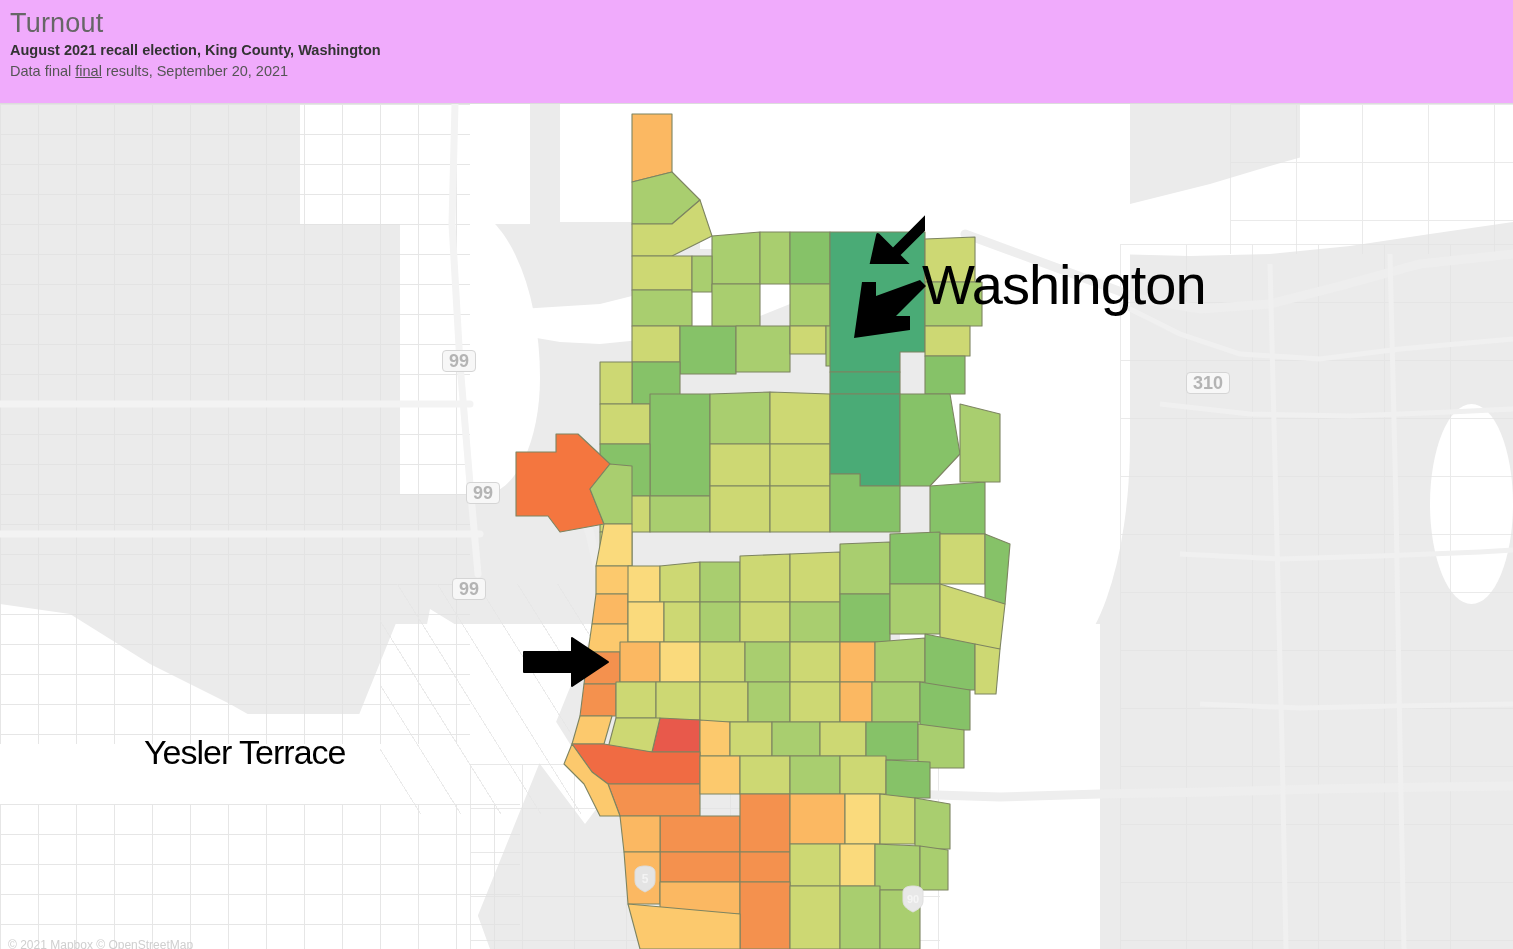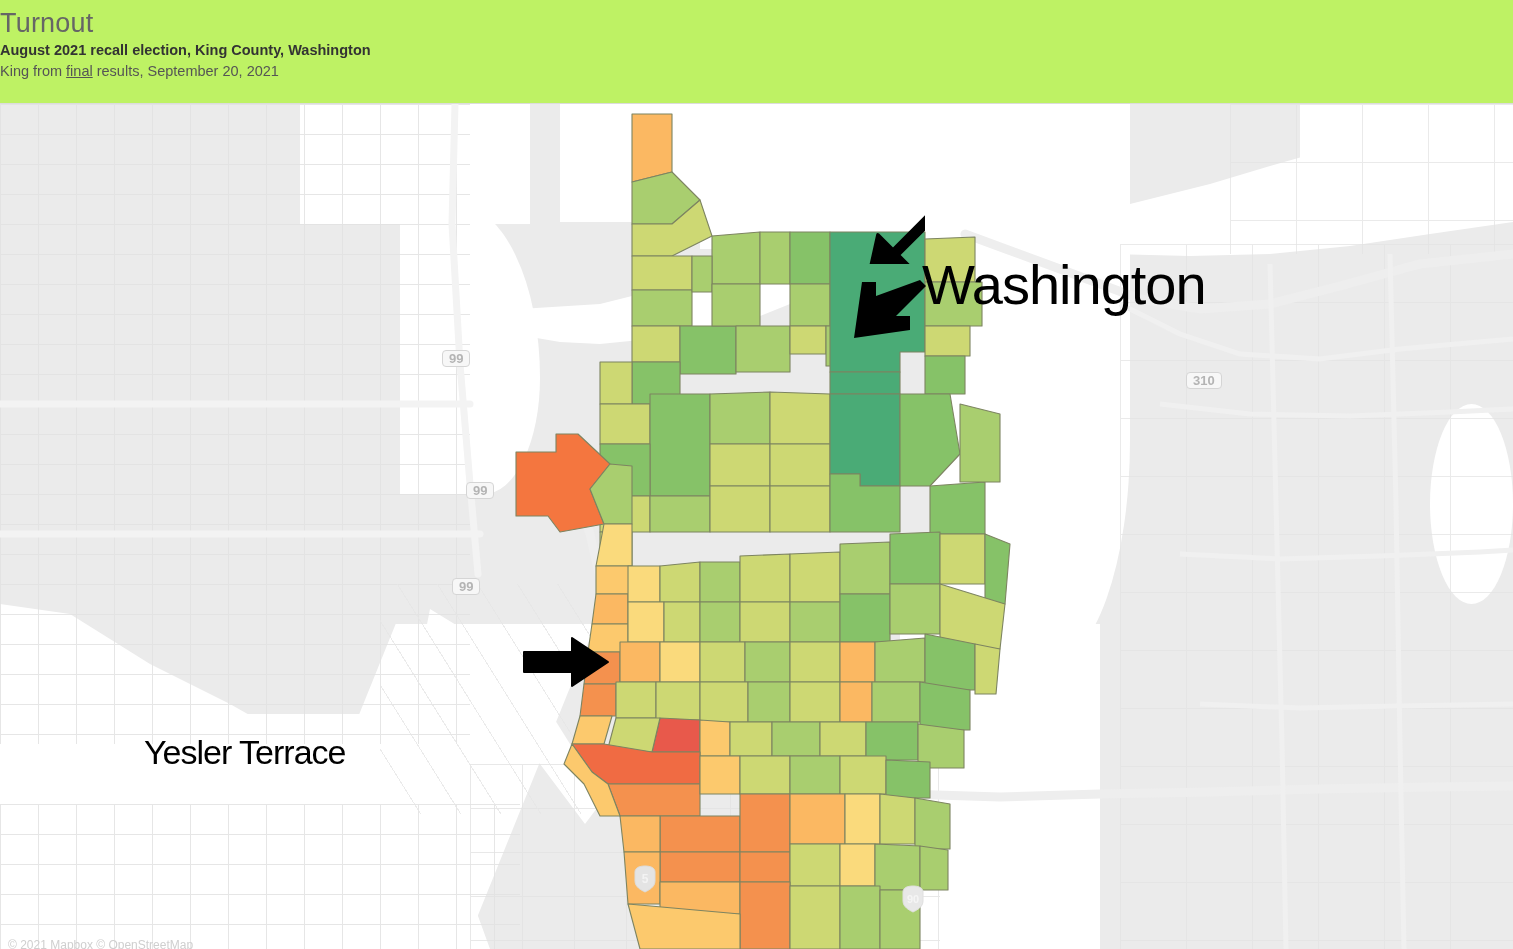--- a/index.html
+++ b/index.html
@@ -1,21 +1,21 @@
 <!DOCTYPE html>
 <html><head>
 <meta charset="utf-8">
 <style>
   html,body{margin:0;padding:0;background:#fff;}
   body{width:1513px;height:949px;overflow:hidden;
        font-family:"Liberation Sans","DejaVu Sans",sans-serif;}
 
   
   .header{position:absolute;left:0;top:0;width:1513px;height:104px;
-          background:#bef264;box-sizing:border-box;padding:8px 0 0 0;}
+          background:#f0abfc;box-sizing:border-box;padding:8px 0 0 10px;}
   .title{font-size:27px;font-weight:400;color:#666666;letter-spacing:.2px;
          line-height:30px;margin:0;}
   .subtitle{font-size:14.5px;font-weight:600;color:#333333;line-height:20px;
             margin-top:2px;}
   .sub2{font-size:14.5px;font-weight:400;color:#555555;line-height:20px;margin-top:1px;}
   .sub2 .lnk{text-decoration:underline;color:#555;cursor:pointer;}
   .hdr-rule{position:absolute;left:0;top:103px;width:1513px;height:1px;
             background:#dcdcdc;}
 
   
@@ -46,21 +46,21 @@
   .grid-diag{position:absolute;
     background-image:repeating-linear-gradient(58deg, #e6e6e6 0 1px, transparent 1px 34px);
     opacity:.8;}
 
   
   .choro{position:absolute;left:0;top:0;}
 
   
   .shield{position:absolute;display:flex;align-items:center;justify-content:center;
           background:#f7f7f7;border:1px solid #d5d5d5;border-radius:4px;
-          color:#b4b4b4;font-size:13px;font-weight:600;padding:1px 6px;
+          color:#b4b4b4;font-size:18px;font-weight:600;padding:1px 6px;
           font-family:"Liberation Sans",sans-serif;line-height:1;}
   .shield-i{position:absolute;width:26px;height:30px;color:#dadada;
             font-size:13px;font-weight:700;display:flex;align-items:center;
             justify-content:center;}
 
   
   .anno-label{position:absolute;color:#000;font-weight:400;
               font-family:"Liberation Sans",sans-serif;white-space:nowrap;}
   #lbl-broadmoor{left:922px;top:148px;font-size:56px;letter-spacing:-1px;}
   #lbl-yesler{left:144px;top:629px;font-size:34px;letter-spacing:-1px;text-align:center;}
@@ -69,21 +69,21 @@
   
   .attrib{position:absolute;left:8px;bottom:-3px;font-size:12px;color:#cfcfcf;
           white-space:nowrap;font-family:"Liberation Sans",sans-serif;}
 </style>
 </head>
 <body>
 
 <div class="header">
   <div class="title">Turnout</div>
   <div class="subtitle">August 2021 recall election, King County, Washington</div>
-  <div class="sub2"><span>King from </span><span class="lnk">final</span><span> results, September 20, 2021</span></div>
+  <div class="sub2"><span>Data final </span><span class="lnk">final</span><span> results, September 20, 2021</span></div>
 </div>
 <div class="hdr-rule"></div>
 
 <div class="map">
  <div class="map-inner">
 
   <div class="land" style="left:0;top:0;width:520px;height:520px;"></div>
   <div class="land" style="left:0;top:430px;width:700px;height:415px;"></div>
   <div class="land" style="left:470px;top:0;width:520px;height:845px;"></div>
   <div class="land" style="left:1010px;top:60px;width:503px;height:785px;"></div>

